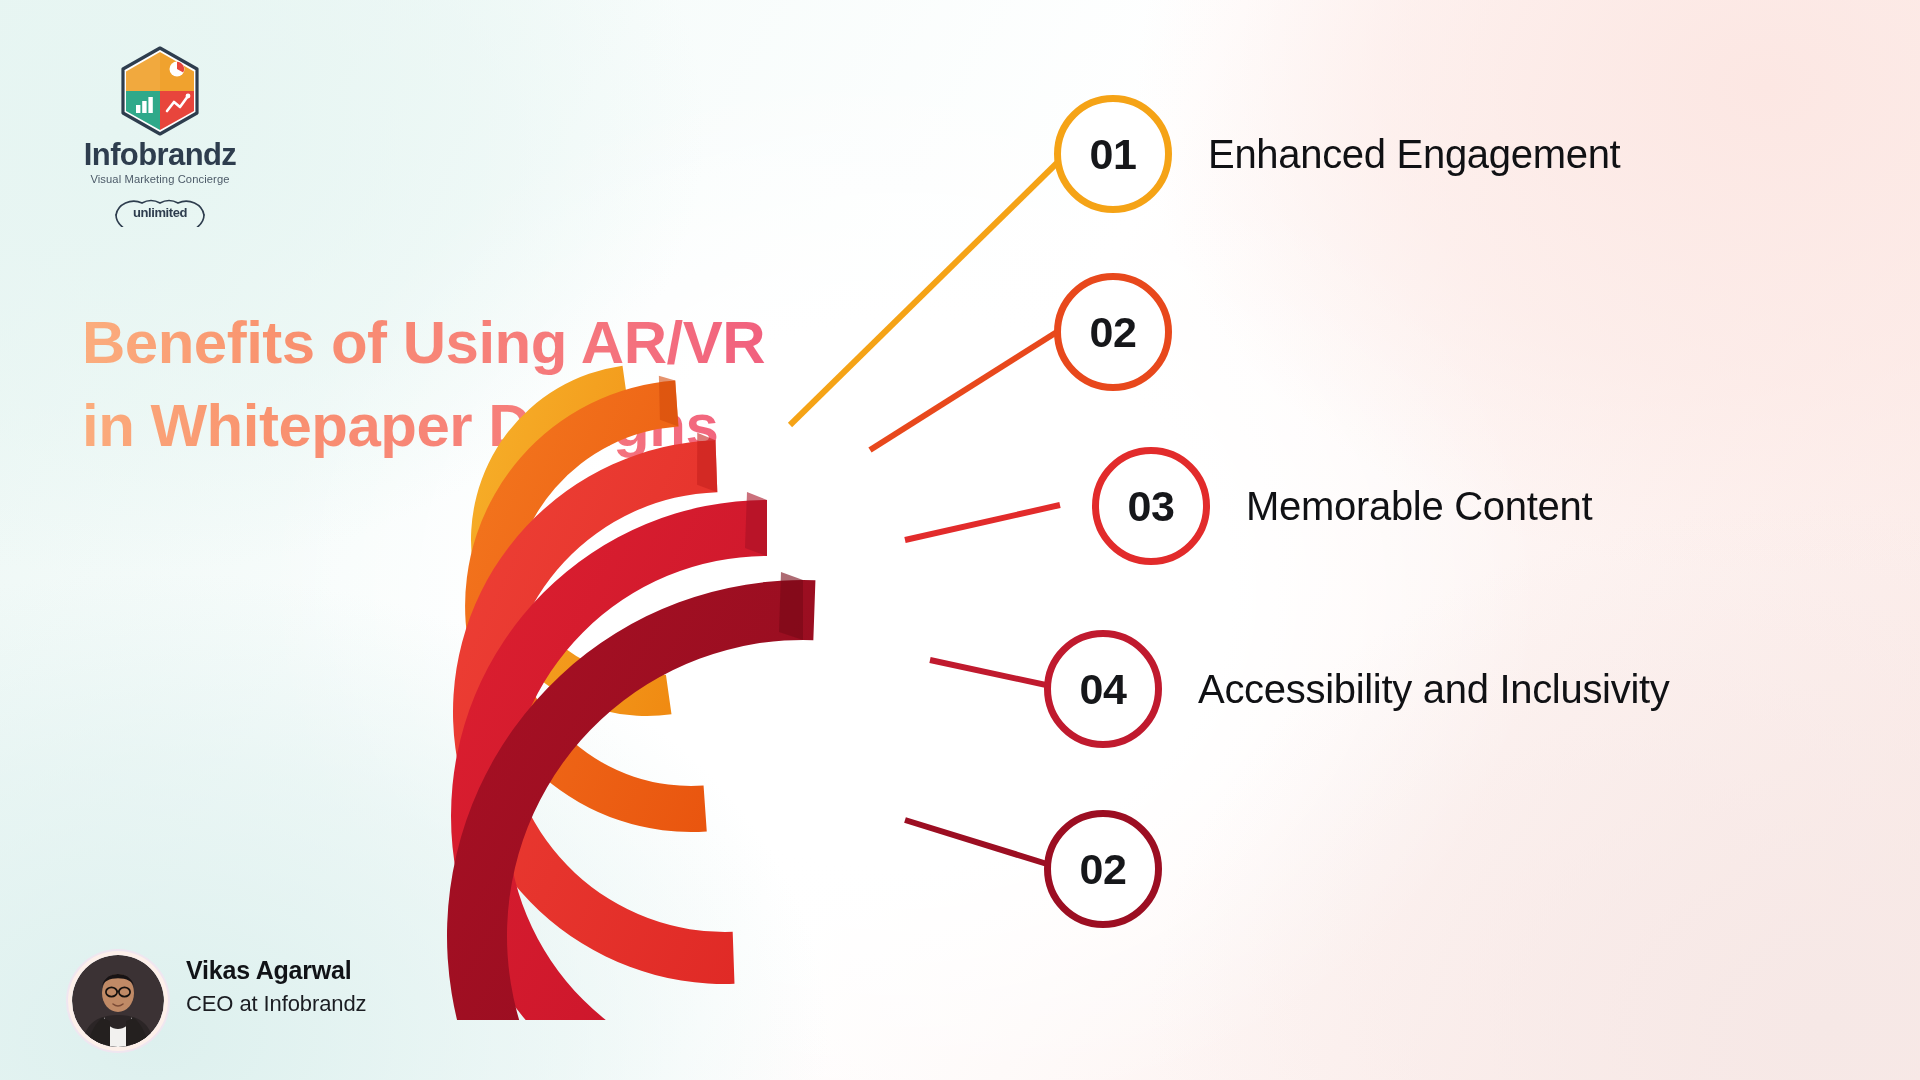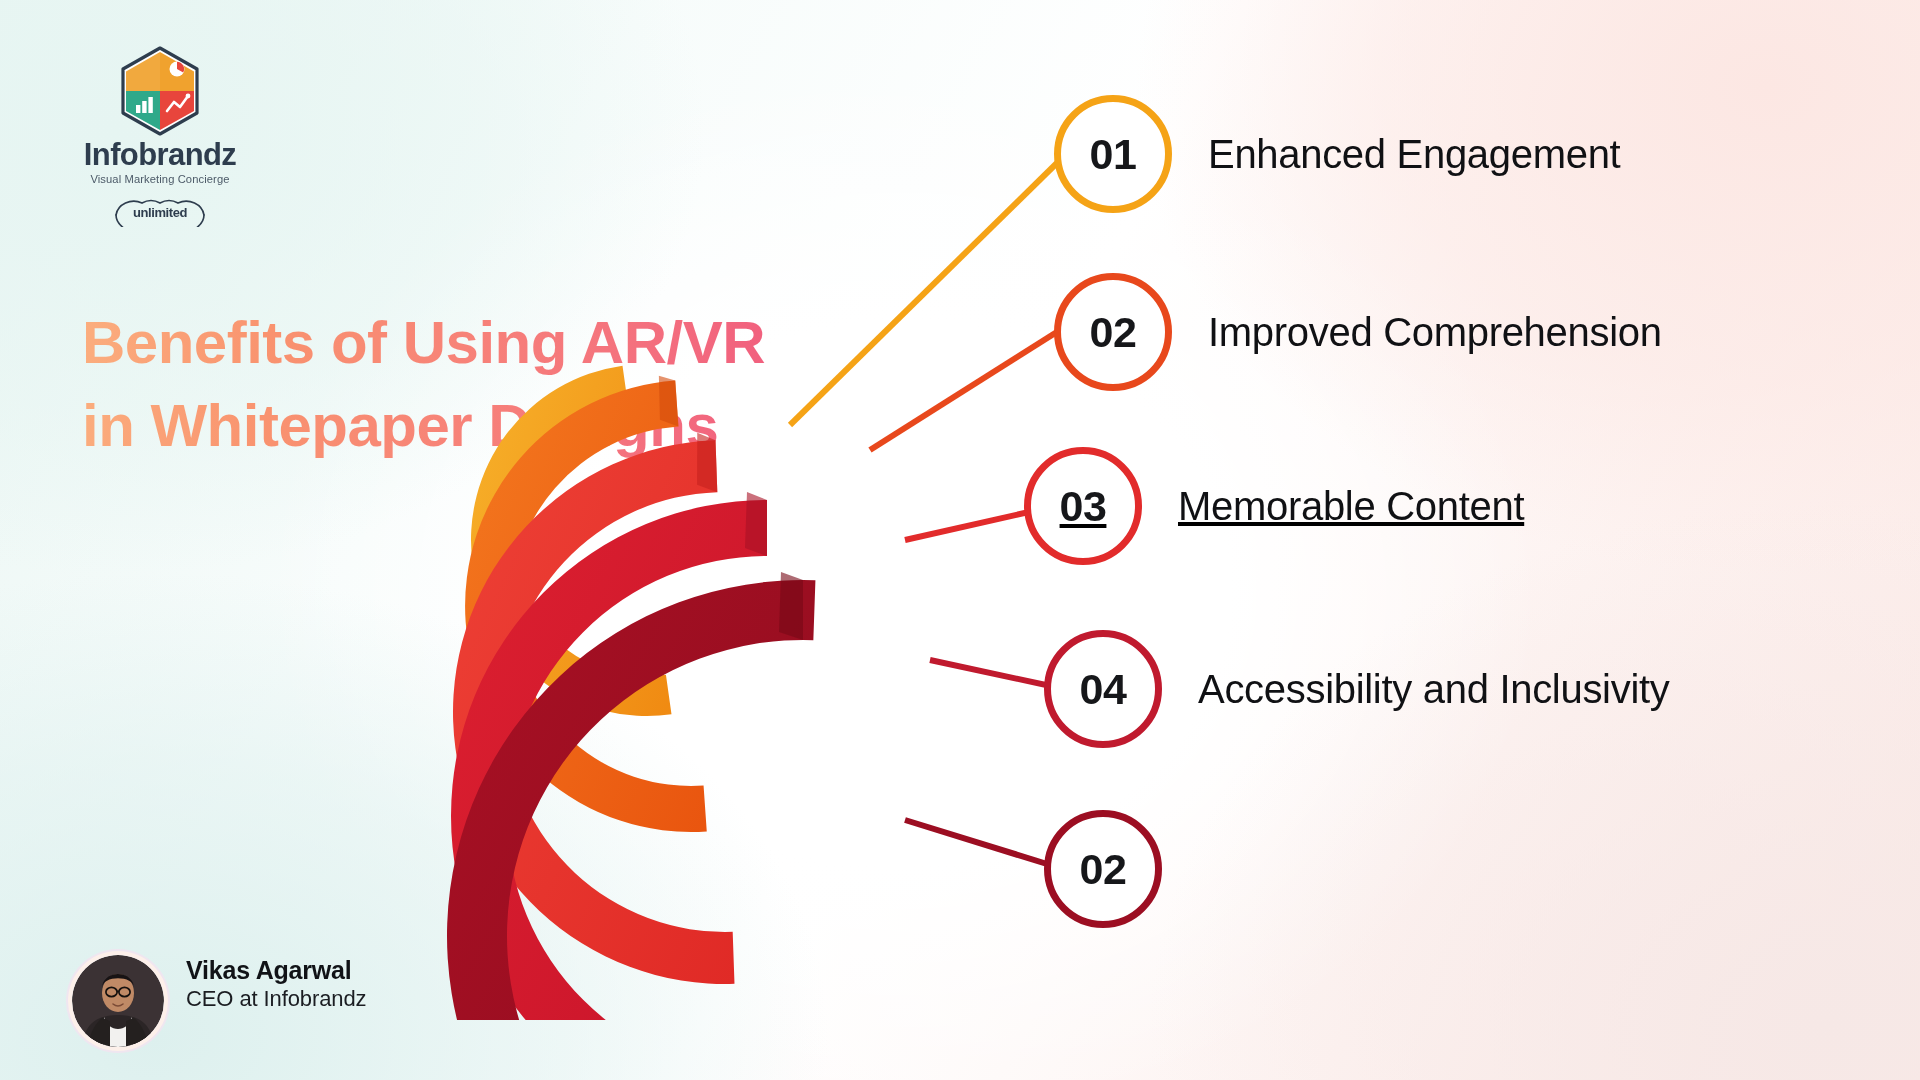--- a/index.html
+++ b/index.html
@@ -142,20 +142,21 @@
     font-weight: bold;
     color: #111317;
     letter-spacing: -0.2px;
     line-height: 1.25;
   }
   #author-role {
     display: block;
     font-size: 22px;
     color: #1B1D22;
     letter-spacing: -0.1px;
+    margin-top: 5px;
   }
 </style>
 </head>
 <body>
 
 <div id="canvas">
 
   <div id="logo-block">
     <svg id="logo-mark" viewBox="0 0 86 92">
       <polygon points="43,3 80,24 80,68 43,89 6,68 6,24" fill="#FFFFFF" stroke="#2E3D4E" stroke-width="3.2" stroke-linejoin="round"></polygon>
@@ -248,24 +249,23 @@
       <div class="num-circle" style="border:7px solid #F5A316;">
         <span class="num-text">01</span>
       </div>
       <span class="item-label">Enhanced Engagement</span>
     </div>
 
     <div class="item-row" style="left:1054px; top:273px;text-align:right;">
       <div class="num-circle" style="border:7px solid #E8481C;">
         <span class="num-text">02</span>
       </div>
-      <span class="item-label">Improved Comprehension</span>
-    </div>
-
-    <div class="item-row" style="left:1024px; top:447px;text-decoration:underline;">
+    </div>
+
+    <div class="item-row" style="left:1092px; top:447px;">
       <div class="num-circle" style="border:7px solid #E22B2B;">
         <span class="num-text">03</span>
       </div>
       <span class="item-label">Memorable Content</span>
     </div>
 
     <div class="item-row" style="left:1044px; top:630px;">
       <div class="num-circle" style="border:7px solid #C01A2E;">
         <span class="num-text">04</span>
       </div>

